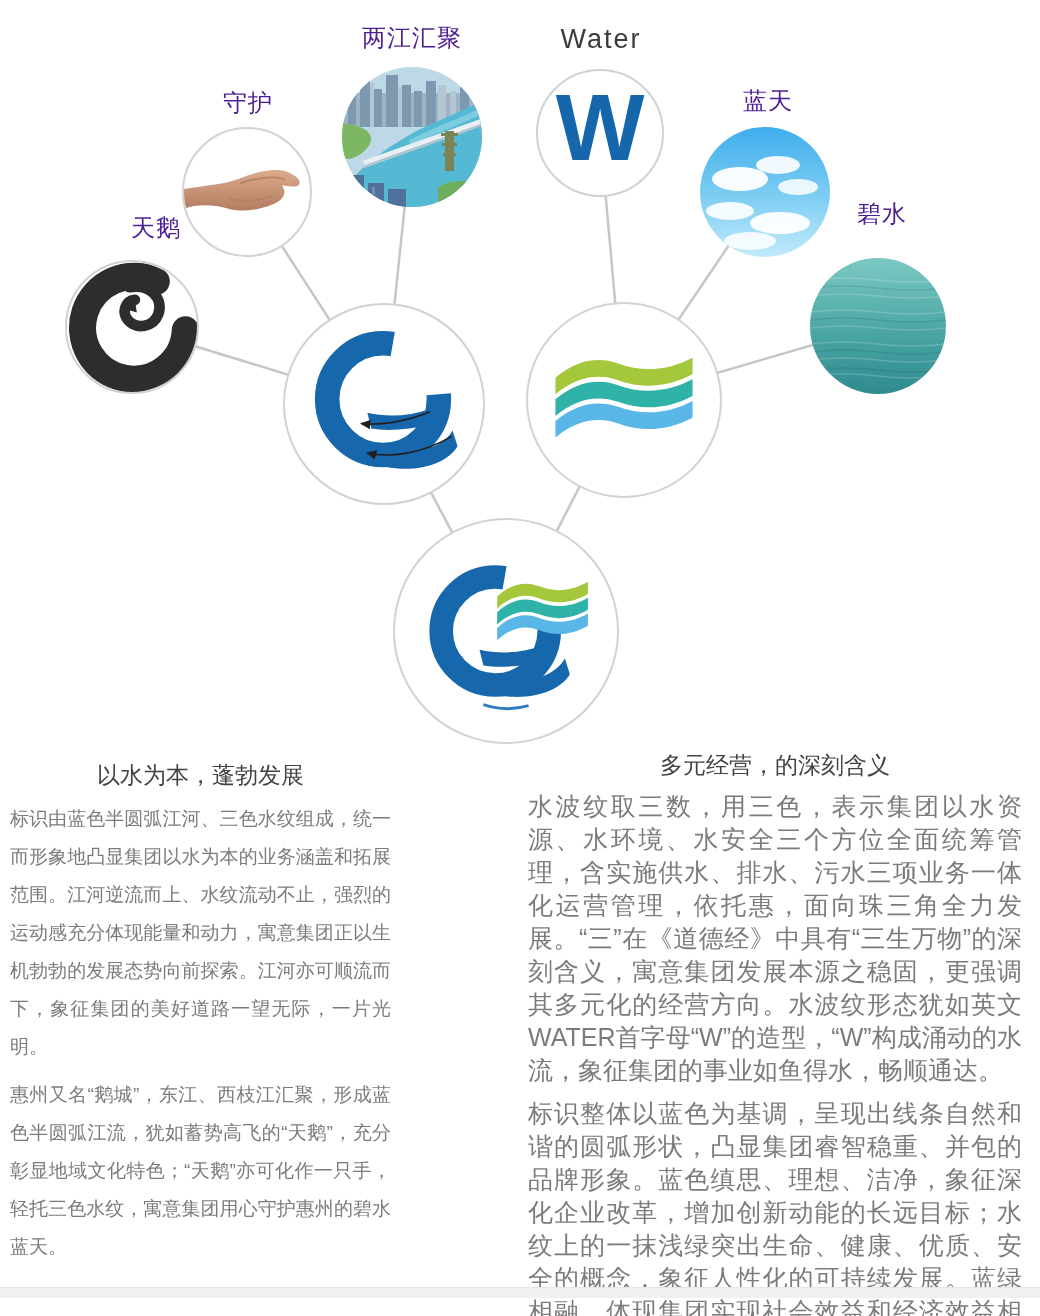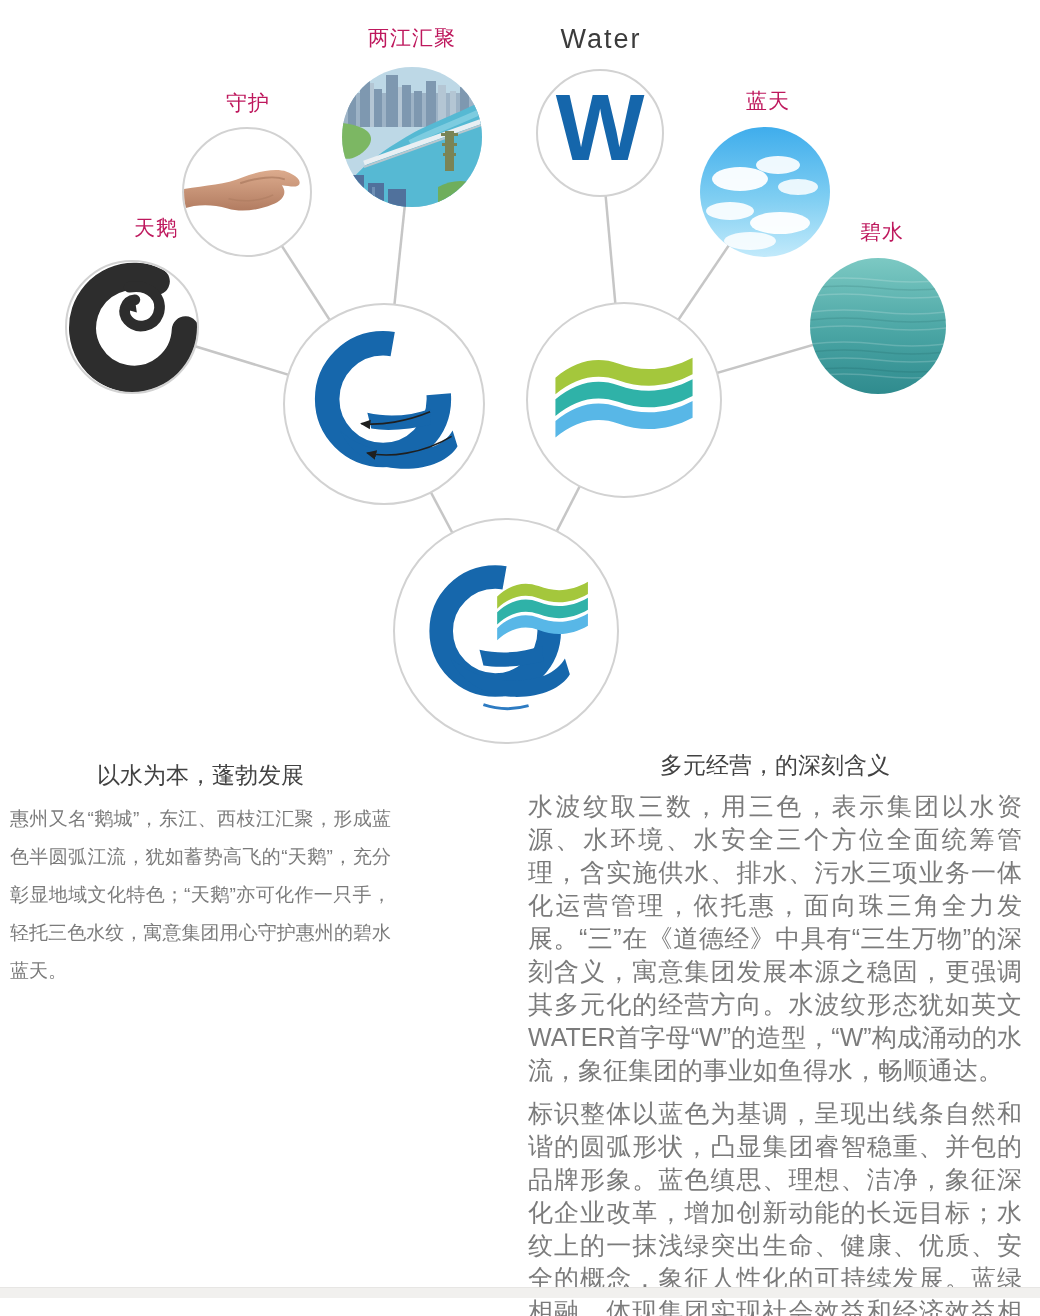--- a/index.html
+++ b/index.html
@@ -6,21 +6,21 @@
   body { font-family:"Liberation Sans","DejaVu Sans",sans-serif; }
   .page { position:relative; width:1040px; height:1316px; margin:0 auto; background:#fff; overflow:hidden; }
 
   
   .diagram { position:absolute; left:0; top:0; width:1040px; height:775px; }
   .connectors { position:absolute; left:0; top:0; }
   .node { position:absolute; border-radius:50%; background:#fff; border:2px solid #d2d2d2;
           box-sizing:border-box; overflow:hidden; display:flex; align-items:center; justify-content:center; }
   .node svg { display:block; width:100%; height:100%; }
   .node.photo { border:none; }
-  .node-label { position:absolute; transform:translate(-50%,-50%); font-size:21px; color:#be185d;
+  .node-label { position:absolute; transform:translate(-50%,-50%); font-size:24px; color:#4c1d95;
                 white-space:nowrap; letter-spacing:1px; }
   .node-label.latin { font-size:27px; letter-spacing:2px; color:#3b3b3b; }
   .w-letter { font-size:94px; font-weight:700; color:#1566ab; line-height:1; margin-top:-10px; }
   .photo-sky  { background:linear-gradient(180deg,#3fadec 0%,#7fcef2 55%,#c2eafb 100%); }
   .photo-sea  { background:linear-gradient(180deg,#7cc9c3 0%,#4aa5a4 55%,#2f8b8e 100%); }
 
   
   .col { position:absolute; }
   .col h3 { margin:0; font-size:23px; font-weight:400; color:#424242; text-align:center; line-height:30px; }
   .col p  { margin:10px 0 0 0; color:#7b7b7b; text-align:justify; }
@@ -156,21 +156,21 @@
           <path d="M0 118 Q34 114 68 118 T136 118"></path>
         </g>
         <g stroke="rgba(0,60,60,0.12)" stroke-width="1.5" fill="none">
           <path d="M0 30 Q34 26 68 30 T136 30"></path>
           <path d="M0 62 Q34 58 68 62 T136 62"></path>
           <path d="M0 94 Q34 90 68 94 T136 94"></path>
           <path d="M0 112 Q34 108 68 112 T136 112"></path>
         </g>
       </svg>
     </div>
-    <div class="node-label" style="left:882px; top:232px;">碧水</div>
+    <div class="node-label" style="left:882px; top:214px;">碧水</div>
 
     <div class="node" style="left:283px; top:303px; width:202px; height:202px;">
       <svg viewBox="0 0 202 202">
         <defs>
           <marker id="ah" viewBox="0 0 8 8" refX="6.5" refY="4" markerWidth="7" markerHeight="7" orient="auto">
             <path d="M0 0.5 L7.5 4 L0 7.5 Z" fill="#1f1f1f"></path>
           </marker>
         </defs>
         <circle cx="100" cy="96" r="57" fill="none" stroke="#1667ac" stroke-width="25" pathLength="360" stroke-dasharray="285 75" stroke-dashoffset="5"></circle>
         <path d="M84 110 C106 115 128 113 148 106 L149 122 C128 127 104 129 88 126 Z" fill="#1667ac"></path>
@@ -200,20 +200,21 @@
           <path fill="#2fb2a8" transform="translate(0,26)" d="M0 32 C20 12 42 6 64 15 C90 26 116 23 140 8 L140 28 C116 43 90 46 64 35 C42 26 20 32 0 52 Z"></path>
           <path fill="#58b7e7" transform="translate(0,52)" d="M0 32 C20 12 42 6 64 15 C90 26 116 23 140 8 L140 28 C116 43 90 46 64 35 C42 26 20 32 0 52 Z"></path>
         </g>
         <path d="M90 188 C105 193 122 193 136 189" stroke="#2d7bc2" stroke-width="3" fill="none"></path>
       </svg>
     </div>
   </div>
 
   <div class="col col-left">
     <h3>以水为本，蓬勃发展</h3>
+    <p>标识由蓝色半圆弧江河、三色水纹组成，统一而形象地凸显集团以水为本的业务涵盖和拓展范围。江河逆流而上、水纹流动不止，强烈的运动感充分体现能量和动力，寓意集团正以生机勃勃的发展态势向前探索。江河亦可顺流而下，象征集团的美好道路一望无际，一片光明。</p>
     <p>惠州又名“鹅城”，东江、西枝江汇聚，形成蓝色半圆弧江流，犹如蓄势高飞的“天鹅”，充分彰显地域文化特色；“天鹅”亦可化作一只手，轻托三色水纹，寓意集团用心守护惠州的碧水蓝天。</p>
   </div>
 
   <div class="col col-right">
     <h3>多元经营，的深刻含义</h3>
     <p>水波纹取三数，用三色，表示集团以水资源、水环境、水安全三个方位全面统筹管理，含实施供水、排水、污水三项业务一体化运营管理，依托惠，面向珠三角全力发展。“三”在《道德经》中具有“三生万物”的深刻含义，寓意集团发展本源之稳固，更强调其多元化的经营方向。水波纹形态犹如英文WATER首字母“W”的造型，“W”构成涌动的水流，象征集团的事业如鱼得水，畅顺通达。</p>
     <p>标识整体以蓝色为基调，呈现出线条自然和谐的圆弧形状，凸显集团睿智稳重、并包的品牌形象。蓝色缜思、理想、洁净，象征深化企业改革，增加创新动能的长远目标；水纹上的一抹浅绿突出生命、健康、优质、安全的概念，象征人性化的可持续发展。蓝绿相融，体现集团实现社会效益和经济效益相统一的永恒初心。</p>
   </div>
 
   <div class="divider"></div>

